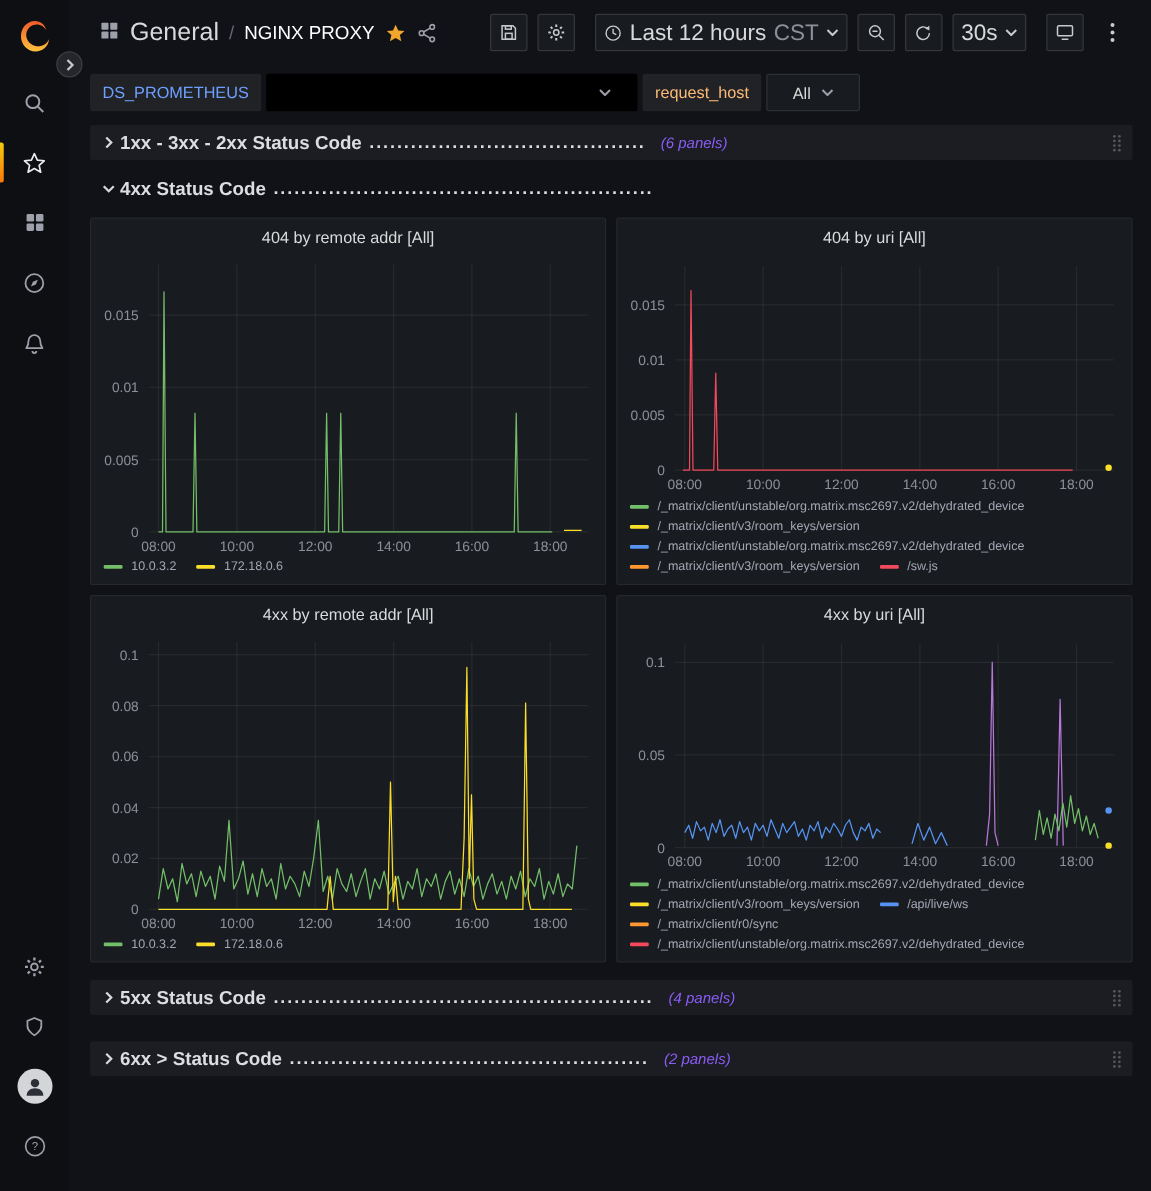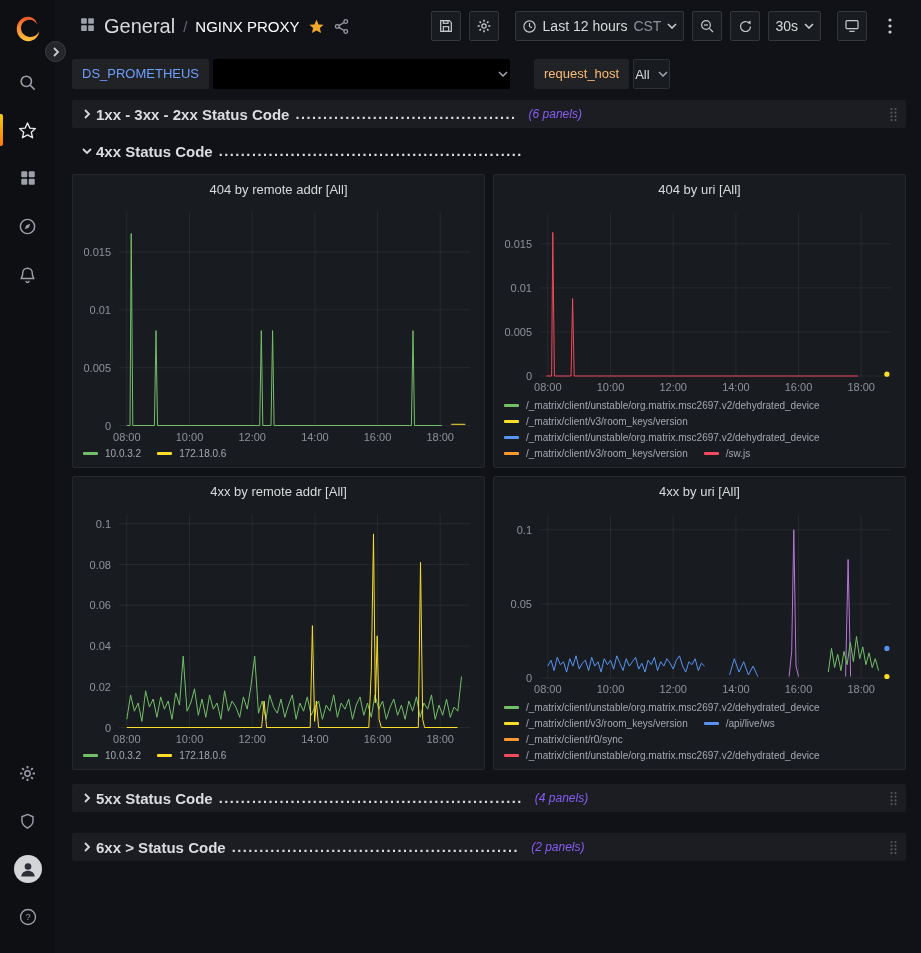--- a/index.html
+++ b/index.html
@@ -60,37 +60,37 @@
   .icon-gray { color:#9d9faa; }
   .topbar .grow { flex:1; }
   .tb-btn {
     height:30px; min-width:30px; padding:0 6px;
     background:#181b1f; border:1px solid #34363c; border-radius:2px;
     display:flex; align-items:center; justify-content:center; gap:6px;
     color:#c9cace; cursor:pointer; white-space:nowrap;
   }
   .tb-btn .dim { color:rgba(204,204,220,0.65); }
   .tb-btn.noborder { background:transparent; border-color:transparent; }
-  .tb-text { font-size:14px; color:#d8d9da; }
+  .tb-text { font-size:18px; color:#d8d9da; }
 
   
   .submenu {
     height:44px; flex:0 0 44px;
-    display:flex; align-items:center; gap:24px;
+    display:flex; align-items:center; gap:4px;
     padding:0 16px 0 17px;
   }
   .var-group { display:flex; align-items:center; gap:4px; }
   .var-label {
     height:30px; line-height:30px; padding:0 10px;
     background:#202226; border-radius:2px; font-size:13px; color:#fdba74;
   }
   .var-label.blue { color:#6e9fff; font-weight:500; cursor:pointer; }
   .var-value {
     height:30px; display:flex; align-items:center; gap:8px;
-    padding:0 1px; background:#181b1f;
+    padding:0 20px; background:#181b1f;
     border:1px solid #2e3036; border-radius:2px;
     color:#d8d9da; cursor:pointer;
   }
   .var-value.redacted { width:297px; background:#000000; border-color:#000000; justify-content:flex-end; }
 
   
   .content { flex:1; overflow:hidden; padding-top:4px; }
 
   .row-bar {
     margin:0 15px 0 17px; height:28px;

